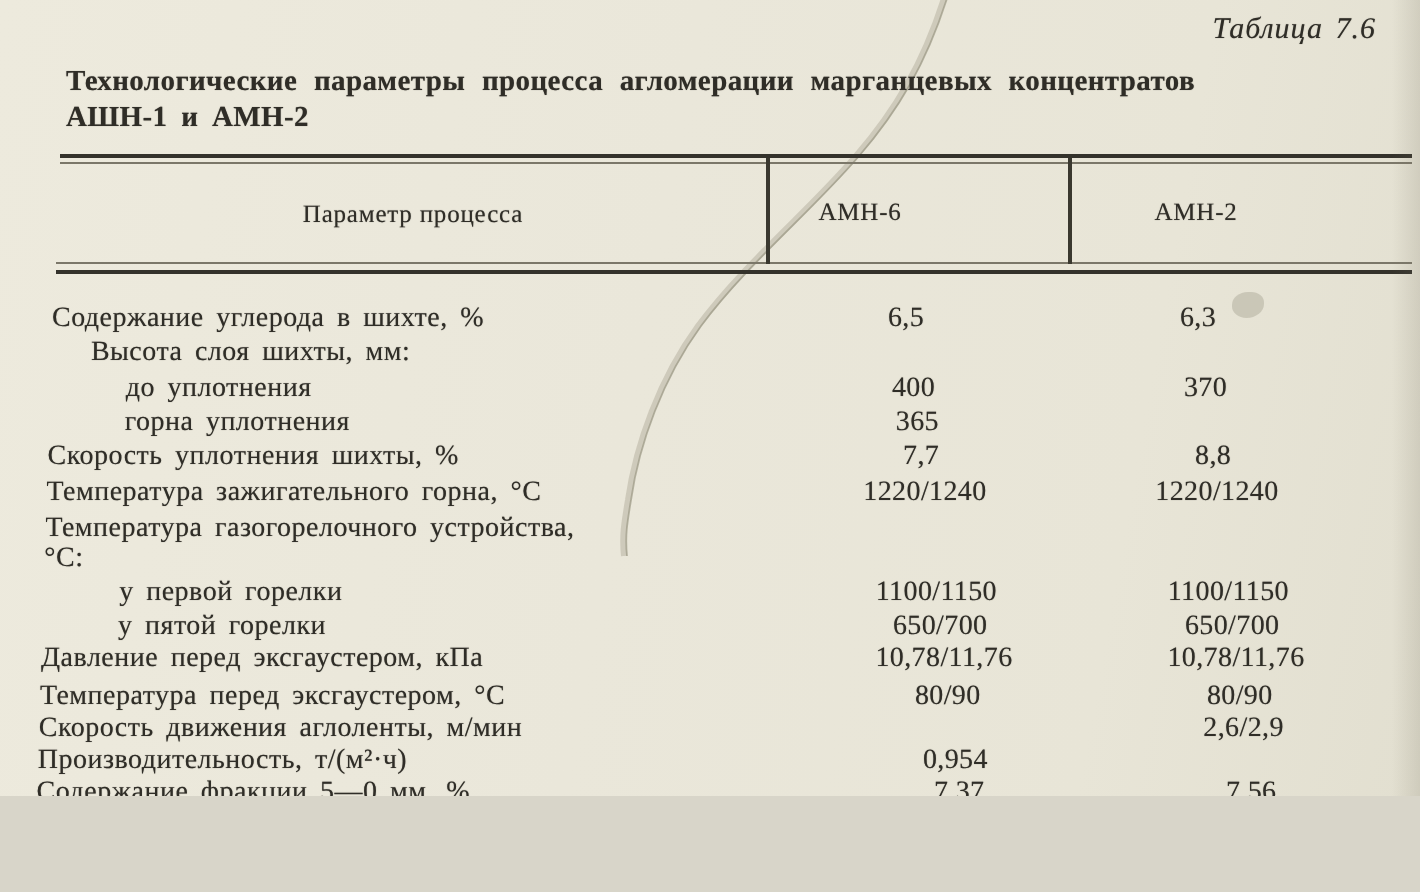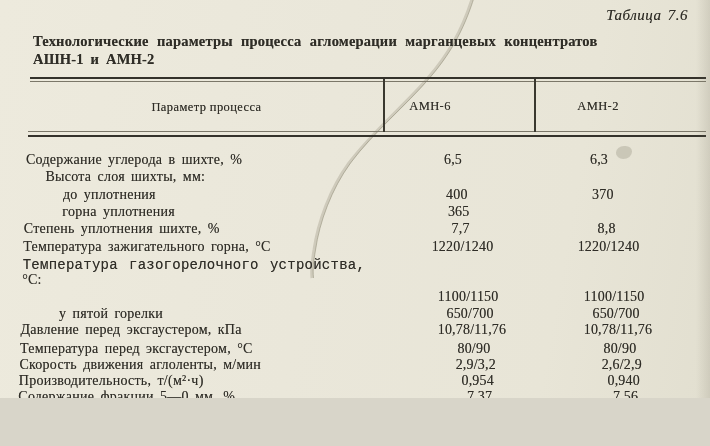--- a/index.html
+++ b/index.html
@@ -87,67 +87,66 @@
       <div class="trow" style="top: 187px;">
         <span class="lab ink" style="left: 62.9px;">до уплотнения</span>
         <span class="val ink" style="left: 381.8px;">400</span>
         <span class="val ink" style="left: 527.8px;">370</span>
       </div>
       <div class="trow" style="top: 204px;">
         <span class="lab ink" style="left: 62.35px;">горна уплотнения</span>
         <span class="val ink" style="left: 383.7px;">365</span>
       </div>
       <div class="trow" style="top: 221px;">
-        <span class="lab ink" style="left: 23.8px;">Степень уплотнения шихте, %</span>
+        <span class="lab ink" style="left: 23.8px;">Скорость уплотнения шихты, %</span>
         <span class="val ink" style="left: 385.6px;">7,7</span>
         <span class="val ink" style="left: 531.6px;">8,8</span>
       </div>
       <div class="trow" style="top: 239px;">
         <span class="lab ink" style="left: 23.25px;">Температура зажигательного горна, °С</span>
         <span class="val ink" style="left: 387.5px;">1220/1240</span>
         <span class="val ink" style="left: 533.5px;">1220/1240</span>
       </div>
-      <div class="trow" style="top: 257px; font-family: Liberation Mono, monospace;">
+      <div class="trow" style="top: 257px;">
         <span class="lab ink" style="left: 22.7px;">Температура газогорелочного устройства,</span>
         <span class="val ink" style="left: 389.4px;"></span>
         <span class="val ink" style="left: 535.4px;"></span>
       </div>
       <div class="trow" style="top: 272px;">
         <span class="lab ink" style="left: 22.15px;">°С:</span>
         <span class="val ink" style="left: 391.3px;"></span>
         <span class="val ink" style="left: 537.3px;"></span>
       </div>
       <div class="trow" style="top: 289px;">
+        <span class="lab ink" style="left: 59.6px;">у первой горелки</span>
         <span class="val ink" style="left: 393.2px;">1100/1150</span>
         <span class="val ink" style="left: 539.2px;">1100/1150</span>
       </div>
       <div class="trow" style="top: 306px;">
         <span class="lab ink" style="left: 59.05px;">у пятой горелки</span>
         <span class="val ink" style="left: 395.1px;">650/700</span>
         <span class="val ink" style="left: 541.1px;">650/700</span>
       </div>
       <div class="trow" style="top: 322px;">
         <span class="lab ink" style="left: 20.5px;">Давление перед эксгаустером, кПа</span>
         <span class="val ink" style="left: 397px;">10,78/11,76</span>
         <span class="val ink" style="left: 543px;">10,78/11,76</span>
       </div>
       <div class="trow" style="top: 341px;">
         <span class="lab ink" style="left: 19.95px;">Температура перед эксгаустером, °С</span>
         <span class="val ink" style="left: 398.9px;">80/90</span>
         <span class="val ink" style="left: 544.9px;">80/90</span>
       </div>
       <div class="trow" style="top: 357px;">
         <span class="lab ink" style="left: 19.4px;">Скорость движения аглоленты, м/мин</span>
-        <span class="val ink" style="left: 400.8px;">2,9/3,2</span>
         <span class="val ink" style="left: 546.8px; font-family: Liberation Serif, serif;">2,6/2,9</span>
       </div>
       <div class="trow" style="top: 373px;">
         <span class="lab ink" style="left: 18.85px;">Производительность, т/(м²·ч)</span>
         <span class="val ink" style="left: 402.7px;">0,954</span>
-        <span class="val ink" style="left: 548.7px;">0,940</span>
       </div>
       <div class="trow" style="top: 389px;">
         <span class="lab ink" style="left: 18.3px;">Содержание фракции 5—0 мм, %</span>
         <span class="val ink" style="left: 404.6px;">7,37</span>
         <span class="val ink" style="left: 550.6px;">7,56</span>
       </div>
       <div class="trow" style="top: 406px;">
         <span class="lab ink" style="left: 17.75px;">Выход возврата, %</span>
         <span class="val ink" style="left: 406.5px;">30</span>
         <span class="val ink" style="left: 552.5px;">30</span>

